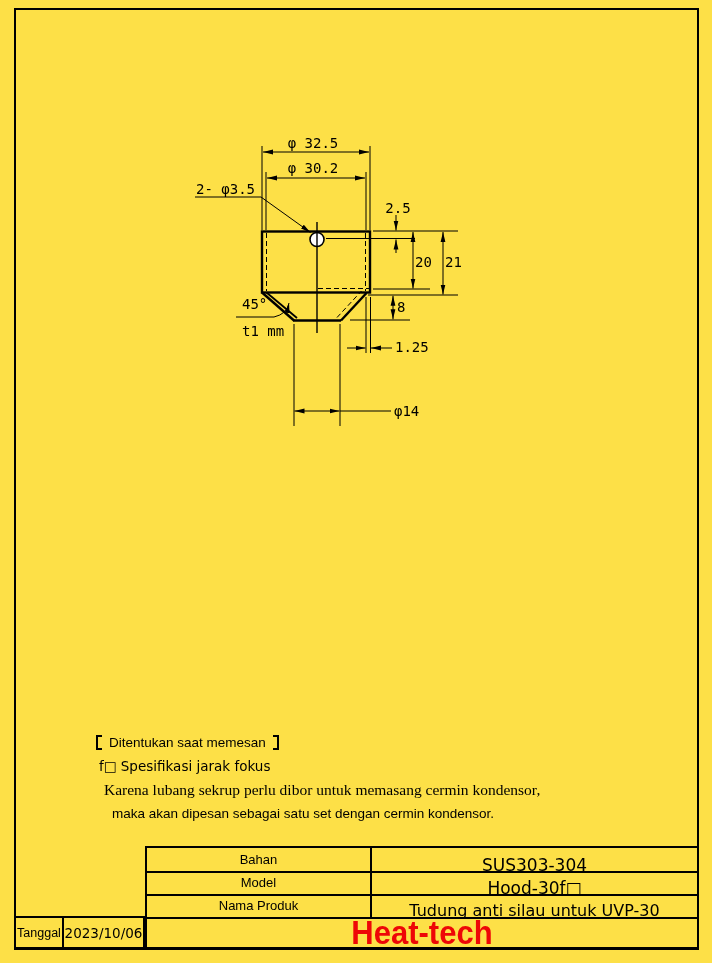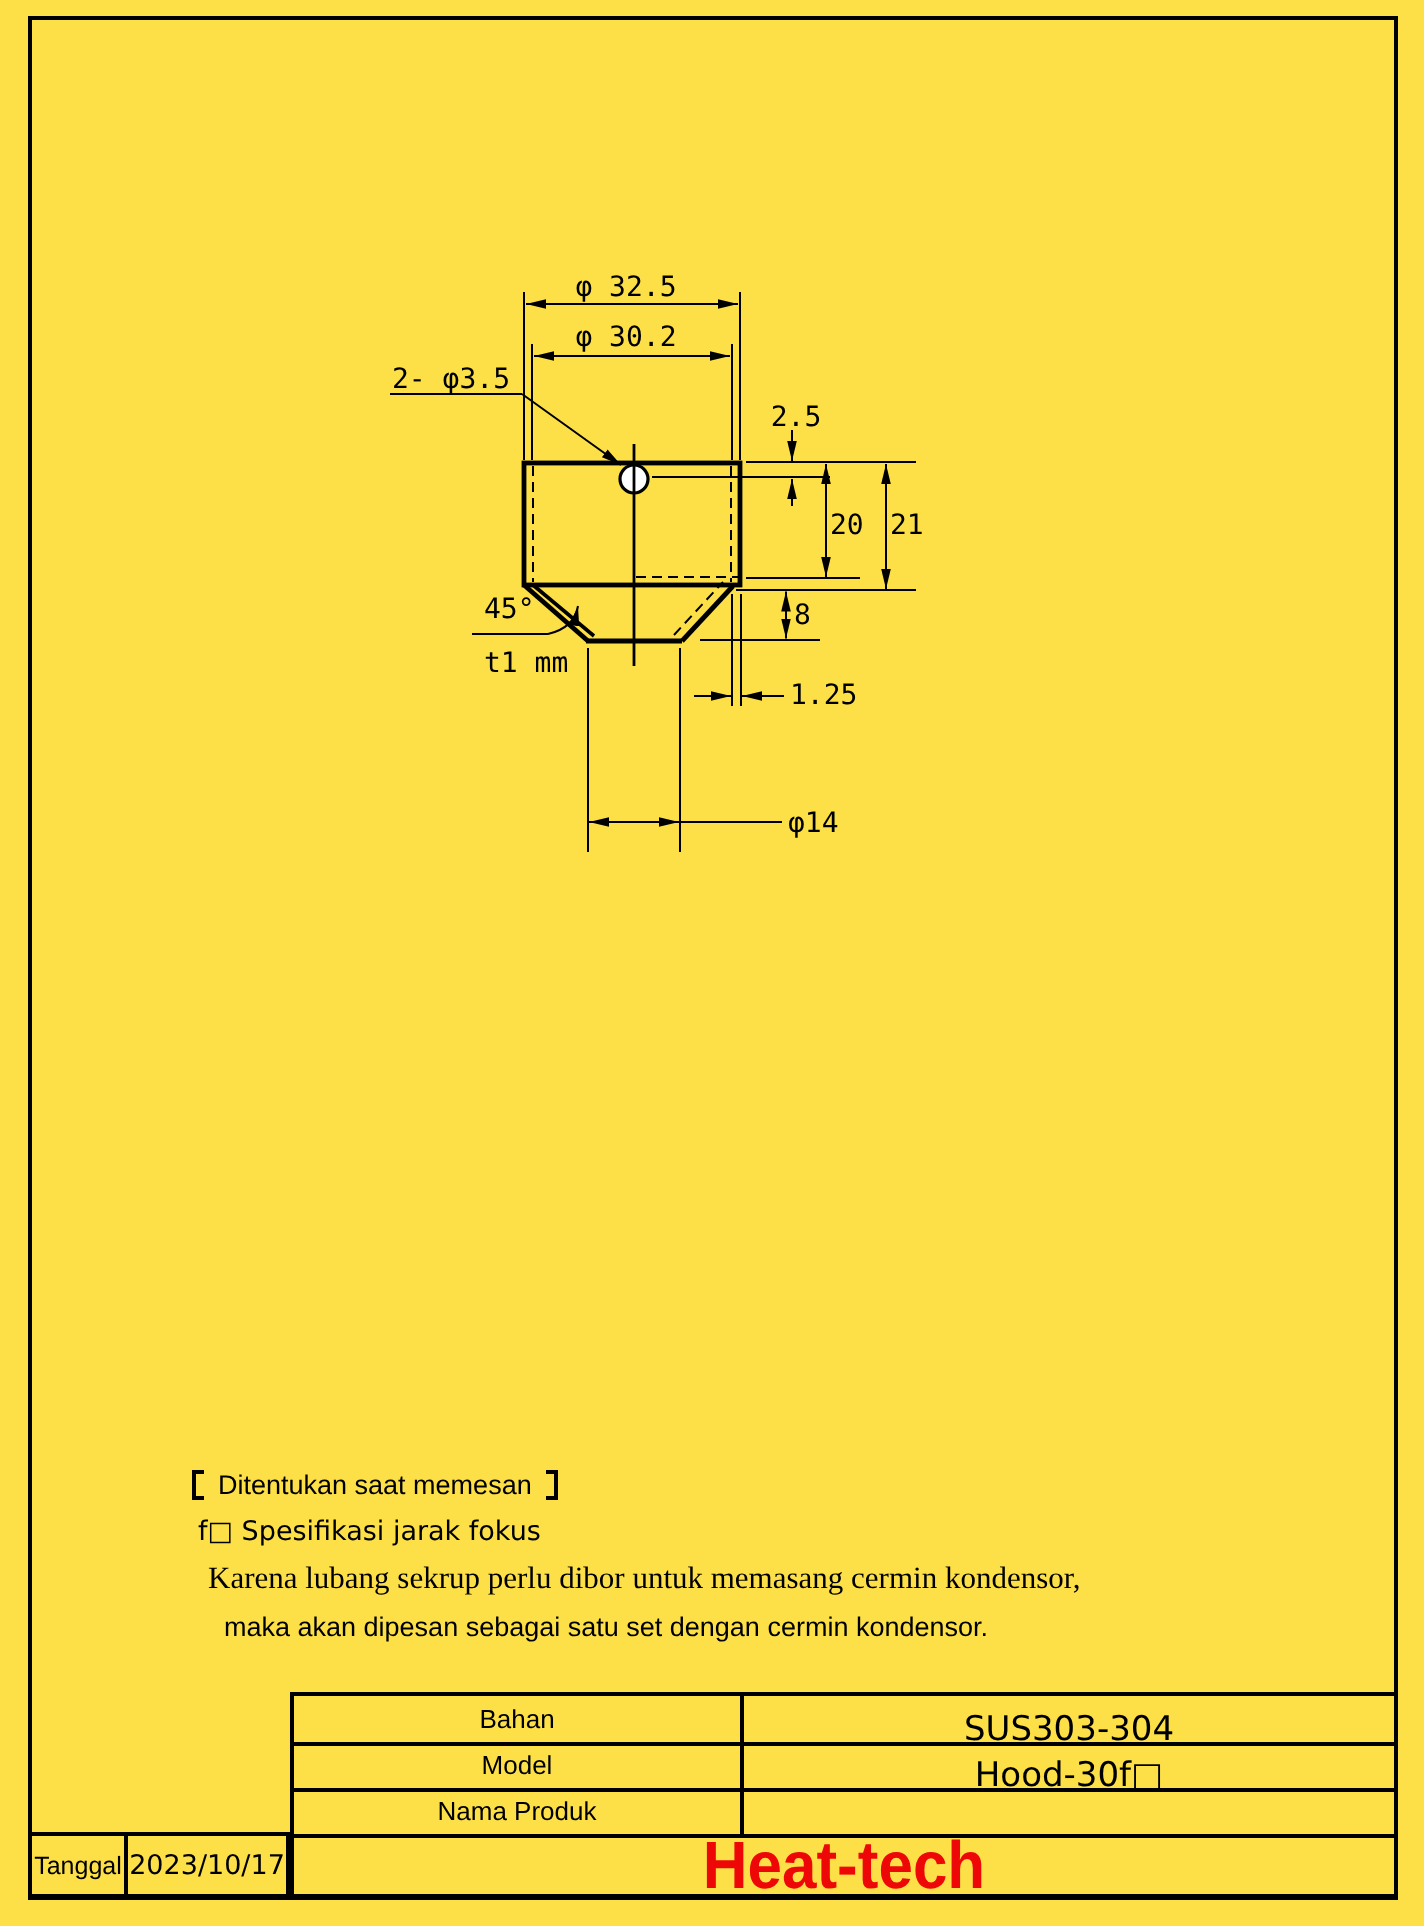--- a/index.html
+++ b/index.html
@@ -128,25 +128,26 @@
     <div class="tb-hline" style="top:23px"></div>
     <div class="tb-hline" style="top:46px"></div>
     <div class="tb-hline" style="top:69px"></div>
     <div class="tb-vline" style="left:223px"></div>
 
     <div class="cell lblcell" style="top:0">Bahan</div>
     <div class="cell valcell" style="top:0">SUS303-304</div>
     <div class="cell lblcell" style="top:23px">Model</div>
     <div class="cell valcell" style="top:23px">Hood-30f□</div>
     <div class="cell lblcell" style="top:46px">Nama Produk</div>
+    <div class="cell valcell" style="top:46px;font-size:16px">Tudung anti silau untuk UVP-30</div>
 
     <div class="cell logo-row">
       <span class="logo" style="color: rgb(238, 7, 7);">Heat-tech</span>
     </div>
   </div>
 
   <div class="abs dblock">
     <div class="d-vline"></div>
     <div class="cell dcell1" style="top:0">Tanggal</div>
-    <div class="cell dcell2" style="top:0">2023/10/17</div>
+    <div class="cell dcell2" style="top:0">2023/10/06</div>
   </div>
 
 </div>
 
 </body></html>

